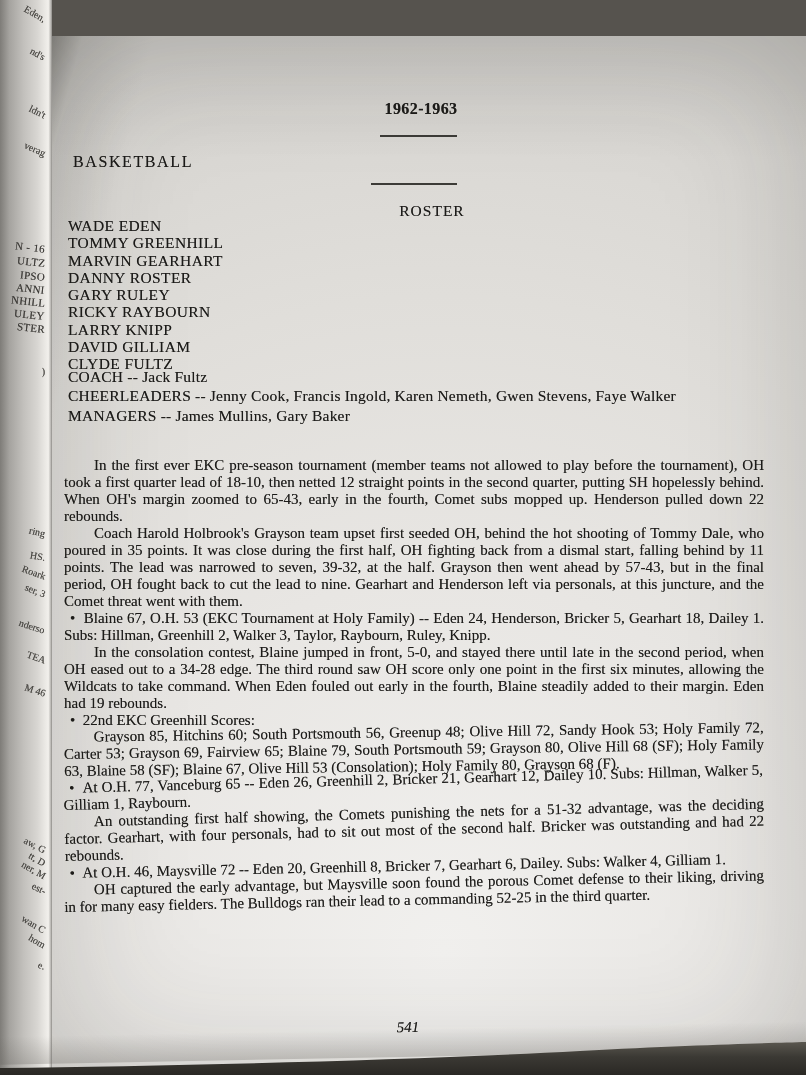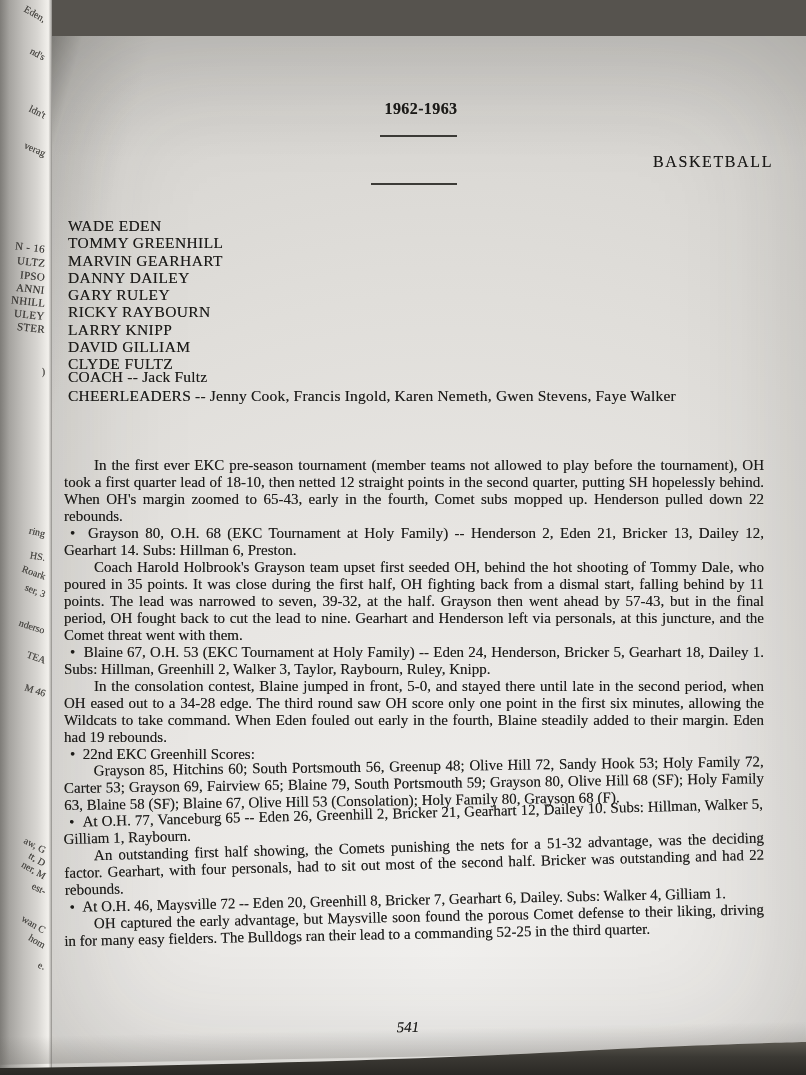--- a/index.html
+++ b/index.html
@@ -32,21 +32,21 @@
   .content{
     position:absolute;left:12px;top:0;width:700px;height:100%;
     color:#1c1b19;text-shadow:0 0 .5px rgba(28,27,25,.55);
   }
   
   .season{position:absolute;top:64px;width:700px;text-align:center;transform:translateX(7px);
     font-size:16px;font-weight:bold;letter-spacing:.4px;}
   .rule{position:absolute;height:2px;background:#3c3b37;}
   .rule1{top:99px;left:316px;width:77px;}
   .rule2{top:147px;left:307px;width:86px;}
-  .sport{position:absolute;top:117px;width:700px;text-align:right;transform:translateX(9px);
+  .sport{position:absolute;top:117px;width:700px;text-align:left;transform:translateX(9px);
     font-size:16px;letter-spacing:1.6px;}
   .roster-heading{position:absolute;top:166px;width:700px;text-align:center;transform:translateX(18px);
     font-size:15.5px;letter-spacing:1px;}
   
   .col-left{position:absolute;top:181px;left:4px;font-size:15.5px;line-height:17.3px;letter-spacing:.4px;}
   .col-right{position:absolute;top:191px;right:14px;text-align:right;font-size:15.5px;line-height:17.3px;letter-spacing:.4px;}
   .staff{position:absolute;top:331px;left:4px;font-size:15.5px;line-height:19.4px;letter-spacing:.2px;}
   
   .body{position:absolute;top:421px;left:0;width:700px;font-size:15px;line-height:17px;text-align:justify;}
   .body p{margin:0;}
@@ -98,42 +98,43 @@
     <span class="frag" style="top:961px;transform:rotate(20deg)">e.</span>
   </div>
 
   <div class="page">
     <div class="content">
 
       <div class="season">1962-1963</div>
       <div class="rule rule1"></div>
       <div class="sport">BASKETBALL</div>
       <div class="rule rule2"></div>
+      <div class="roster-heading">ROSTER</div>
 
       <div class="col-left">
         <div>WADE EDEN</div>
         <div>TOMMY GREENHILL</div>
         <div>MARVIN GEARHART</div>
-        <div>DANNY DAILEY</div>
+        <div>DANNY ROSTER</div>
         <div>GARY RULEY</div>
         <div>RICKY RAYBOURN</div>
         <div>LARRY KNIPP</div>
         <div>DAVID GILLIAM</div>
         <div>CLYDE FULTZ</div>
       </div>
 
 
       <div class="staff">
         <div>COACH -- Jack Fultz</div>
         <div>CHEERLEADERS -- Jenny Cook, Francis Ingold, Karen Nemeth, Gwen Stevens, Faye Walker</div>
+        <div>MANAGERS -- James Mullins, Gary Baker</div>
       </div>
 
       <div class="body">
         <p class="para">In the first ever EKC pre-season tournament (member teams not allowed to play before the tournament), OH took a first quarter lead of 18-10, then netted 12 straight points in the second quarter, putting SH hopelessly behind.  When OH's margin zoomed to 65-43, early in the fourth, Comet subs mopped up.  Henderson pulled down 22 rebounds.</p>
-        <p class="bullet">Grayson 80, O.H. 68 (EKC Tournament at Holy Family) -- Henderson 2, Eden 21, Bricker 13, Dailey 12, Gearhart 14.  Subs: Hillman 6, Preston.</p>
         <p class="para">Coach Harold Holbrook's Grayson team upset first seeded OH, behind the hot shooting of Tommy Dale, who poured in 35 points.  It was close during the first half, OH fighting back from a dismal start, falling behind by 11 points.  The lead was narrowed to seven, 39-32, at the half.  Grayson then went ahead by 57-43, but in the final period, OH fought back to cut the lead to nine.  Gearhart and Henderson left via personals, at this juncture, and the Comet threat went with them.</p>
         <p class="bullet">Blaine 67, O.H. 53 (EKC Tournament at Holy Family) -- Eden 24, Henderson, Bricker 5, Gearhart 18, Dailey 1.  Subs: Hillman, Greenhill 2, Walker 3, Taylor, Raybourn, Ruley, Knipp.</p>
         <p class="para">In the consolation contest, Blaine jumped in front, 5-0, and stayed there until late in the second period, when OH eased out to a 34-28 edge.  The third round saw OH score only one point in the first six minutes, allowing the Wildcats to take command.  When Eden fouled out early in the fourth, Blaine steadily added to their margin.  Eden had 19 rebounds.</p>
         <p class="bullet">22nd EKC Greenhill Scores:</p>
         <div class="tilt1">
           <p class="para">Grayson 85, Hitchins 60; South Portsmouth 56, Greenup 48; Olive Hill 72, Sandy Hook 53; Holy Family 72, Carter 53; Grayson 69, Fairview 65; Blaine 79, South Portsmouth 59; Grayson 80, Olive Hill 68 (SF); Holy Family 63, Blaine 58 (SF); Blaine 67, Olive Hill 53 (Consolation); Holy Family 80, Grayson 68 (F).</p>
         </div>
         <div class="tilt2">
           <p class="bullet">At O.H. 77, Vanceburg 65 -- Eden 26, Greenhill 2, Bricker 21, Gearhart 12, Dailey 10.  Subs: Hillman, Walker 5, Gilliam 1, Raybourn.</p>
           <p class="para">An outstanding first half showing, the Comets punishing the nets for a 51-32 advantage, was the deciding factor.  Gearhart, with four personals, had to sit out most of the second half.  Bricker was outstanding and had 22 rebounds.</p>

